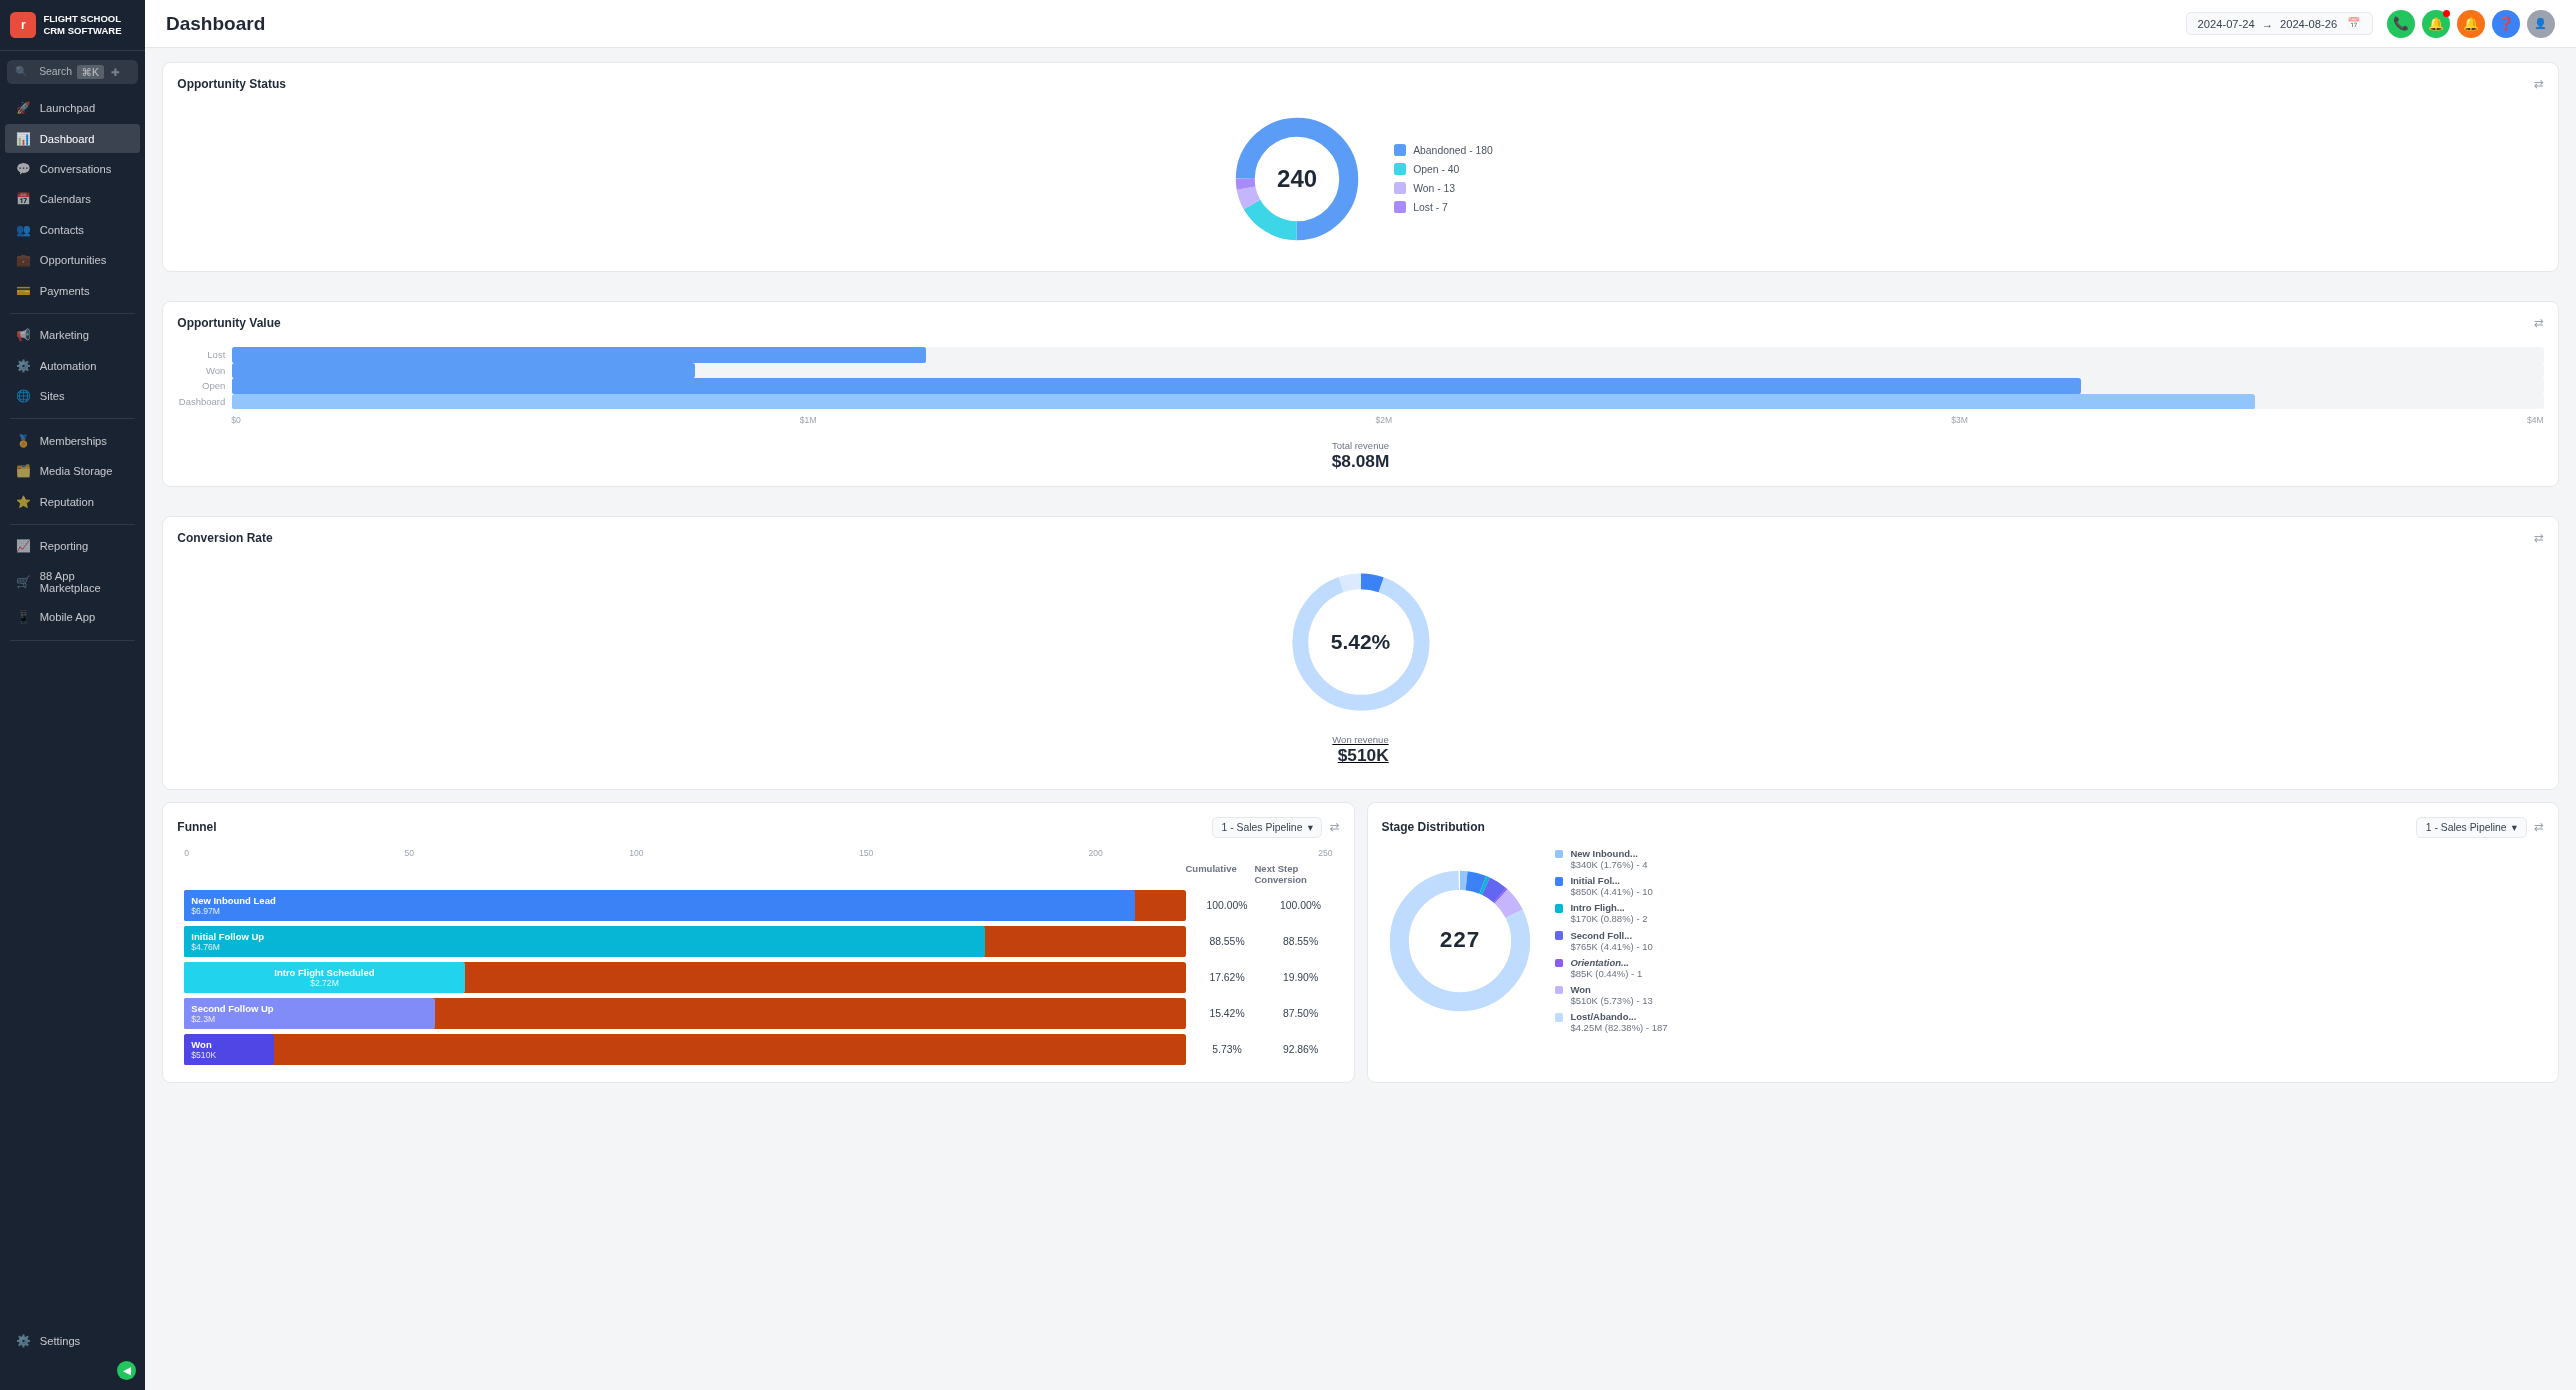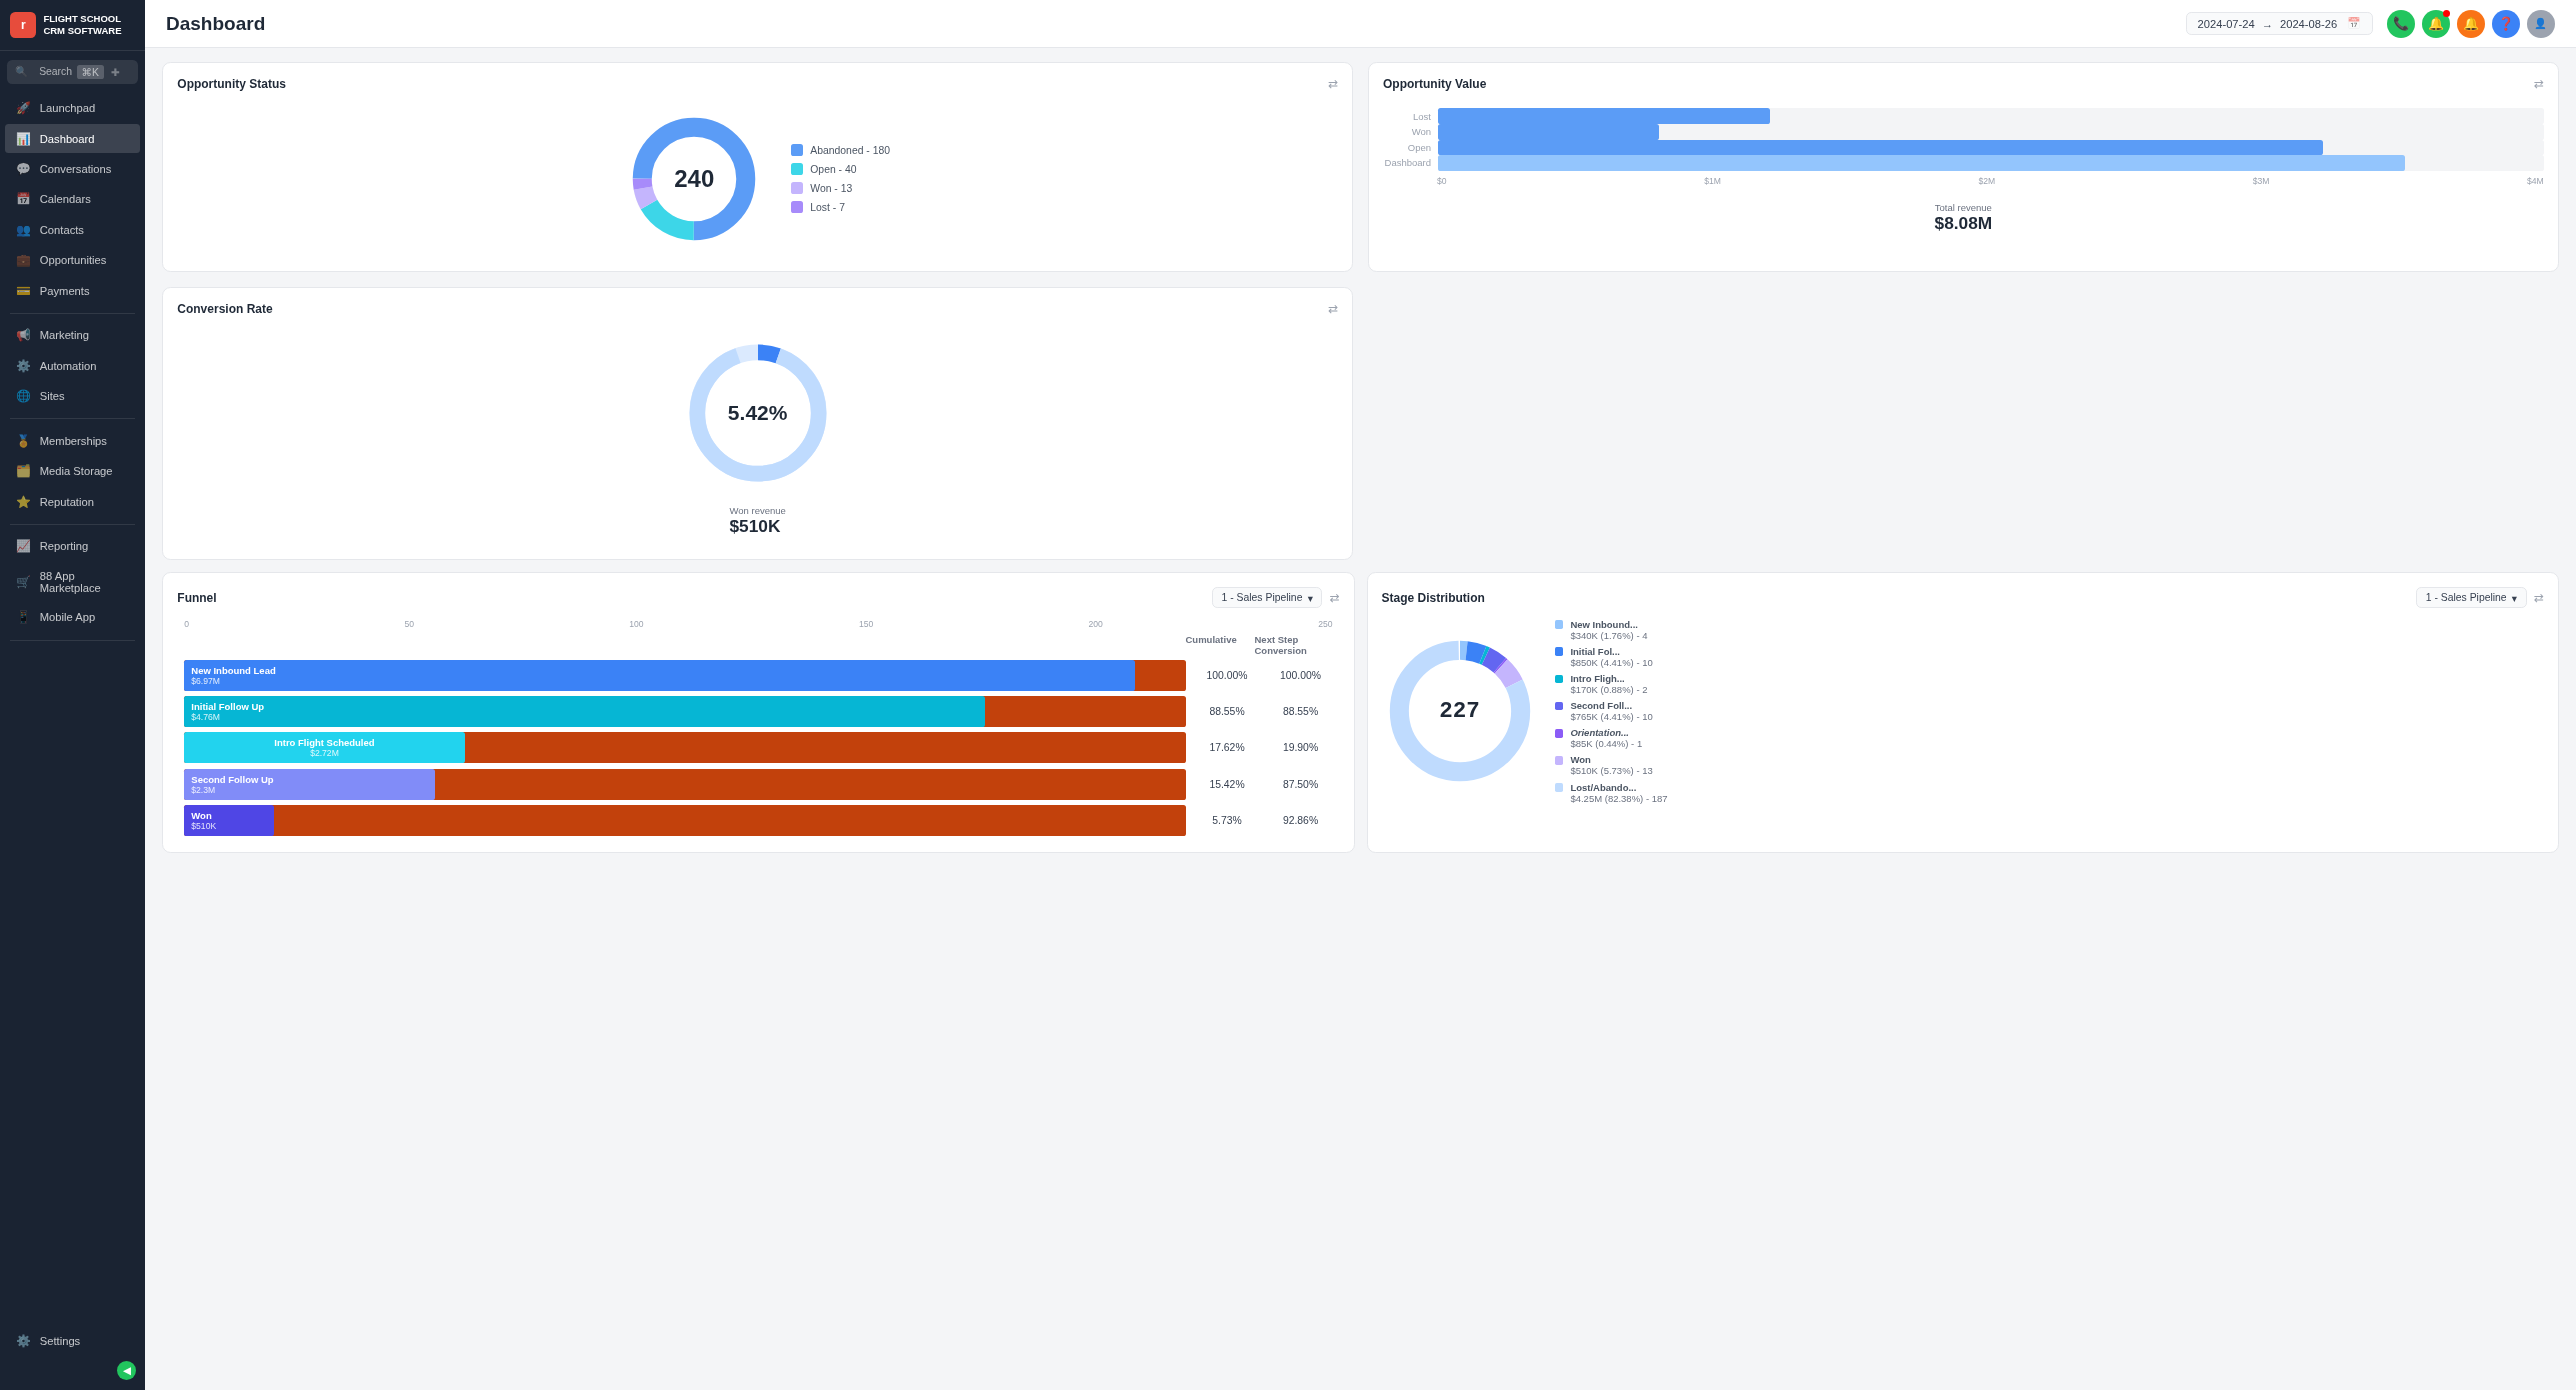--- a/index.html
+++ b/index.html
@@ -124,22 +124,22 @@
       flex: 1;
       overflow-y: auto;
       padding: 14px 17.3px;
       display: flex;
       flex-direction: column;
       gap: 12px;
     }
 
     .top-row {
       display: grid;
-      grid-template-columns: 1fr 1fr;
-      gap: 15px;
+      grid-template-columns: 1fr;
+      gap: 29px;
     }
 
     .bottom-row {
       display: grid;
       grid-template-columns: 1fr 1fr;
       gap: 12px;
     }
 
     .card {
       background: #fff;
@@ -201,21 +201,21 @@
     .conversion-content { display: flex; flex-direction: column; align-items: center; justify-content: center; padding: 8.6px 0; gap: 14px; }
     .big-donut-container { position: relative; width: 156px; height: 156px; }
     .big-donut-label {
       position: absolute;
       top: 50%; left: 50%;
       transform: translate(-50%, -50%);
       font-size: 21px;
       font-weight: 700;
       color: #1f2937;
     }
-    .conversion-footer { text-align: left; }
+    .conversion-footer { text-align: right; text-decoration: underline; }
 
     
     .funnel-header { display: flex; align-items: center; justify-content: space-between; }
     .funnel-dropdown {
       display: flex; align-items: center; gap: 5.2px;
       background: #f9fafb; border: 0.9px solid #e5e7eb;
       border-radius: 5.2px; padding: 3.5px 8.6px;
       font-size: 10.4px; color: #374151; cursor: pointer;
     }
     .funnel-axis { display: flex; justify-content: space-between; font-size: 8.6px; color: #9ca3af; padding: 0 7px; margin-bottom: 5.2px; }

